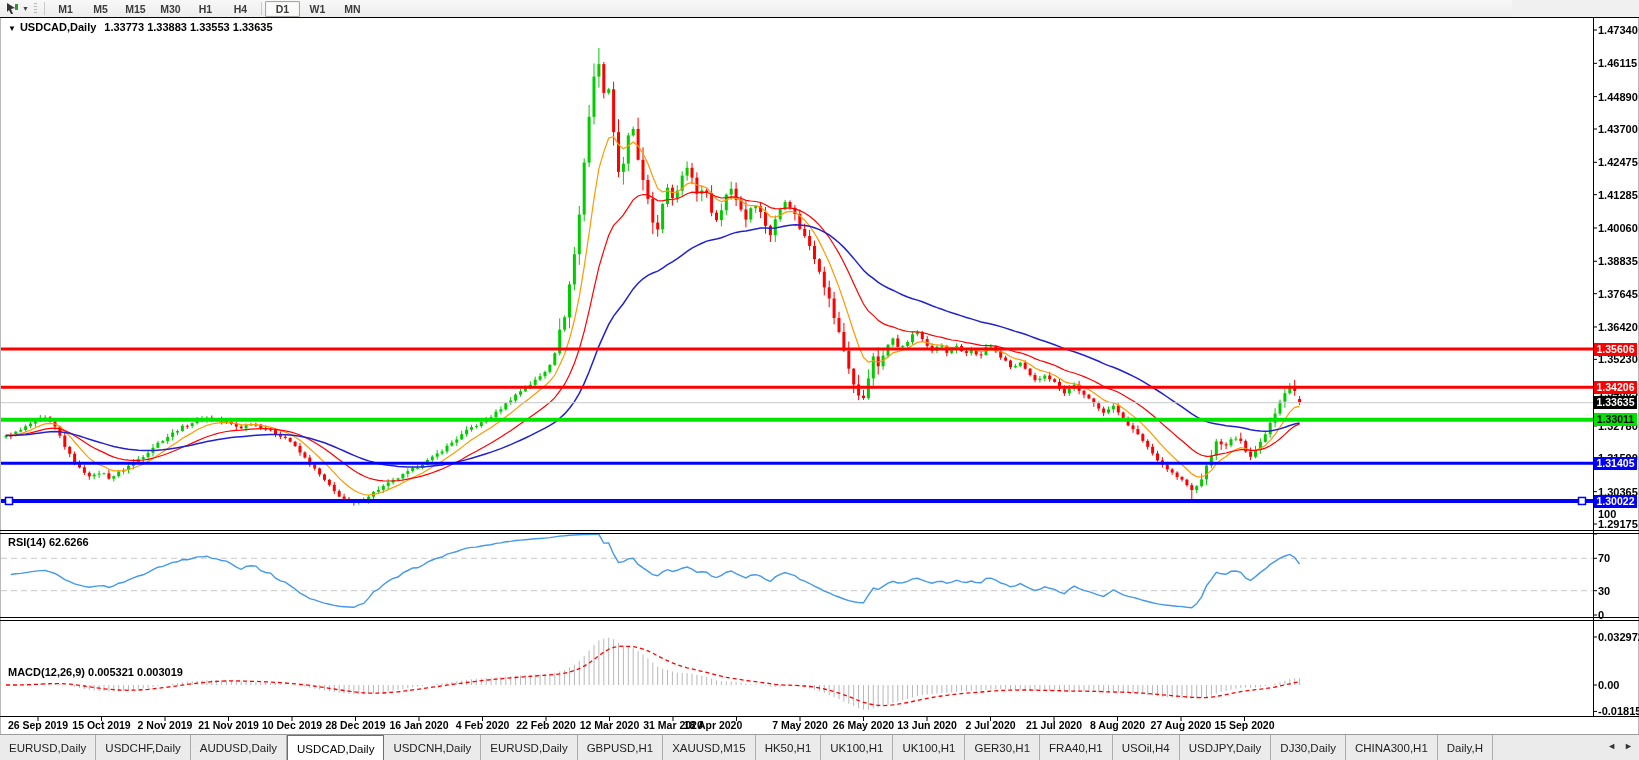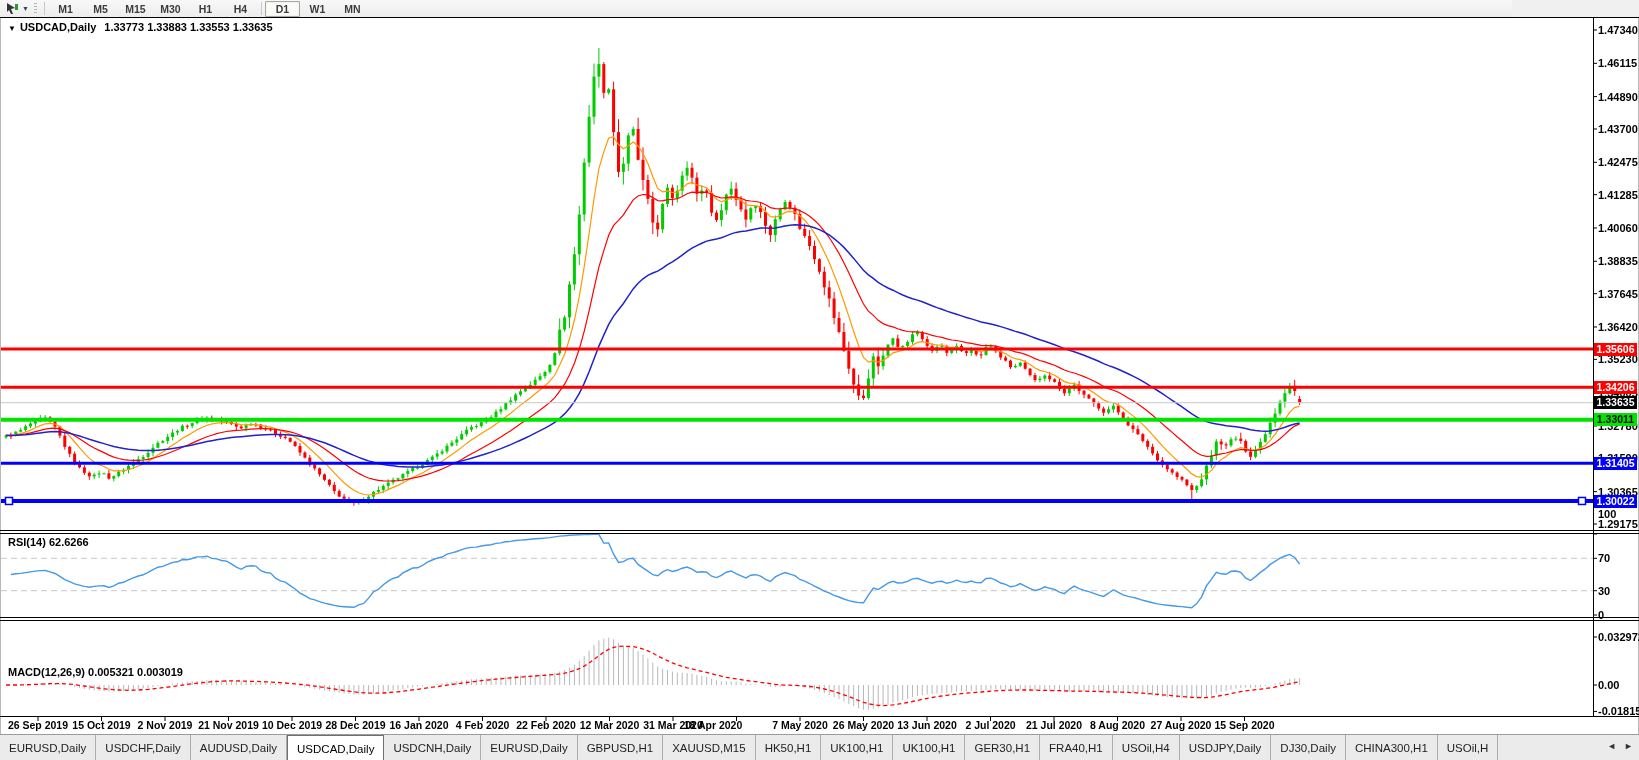--- a/index.html
+++ b/index.html
@@ -1015,19 +1015,19 @@
       <div class="tab">XAUUSD,M15</div>
       <div class="tab">HK50,H1</div>
       <div class="tab">UK100,H1</div>
       <div class="tab">UK100,H1</div>
       <div class="tab">GER30,H1</div>
       <div class="tab">FRA40,H1</div>
       <div class="tab">USOil,H4</div>
       <div class="tab">USDJPY,Daily</div>
       <div class="tab">DJ30,Daily</div>
       <div class="tab">CHINA300,H1</div>
-      <div class="tab">USOil,H</div>
+      <div class="tab">Daily,H</div>
     </div>
   <div id="tab-arrows">
     <span>◄</span>
     <span>►</span>
   </div>
 </div>
 
 </body></html>

